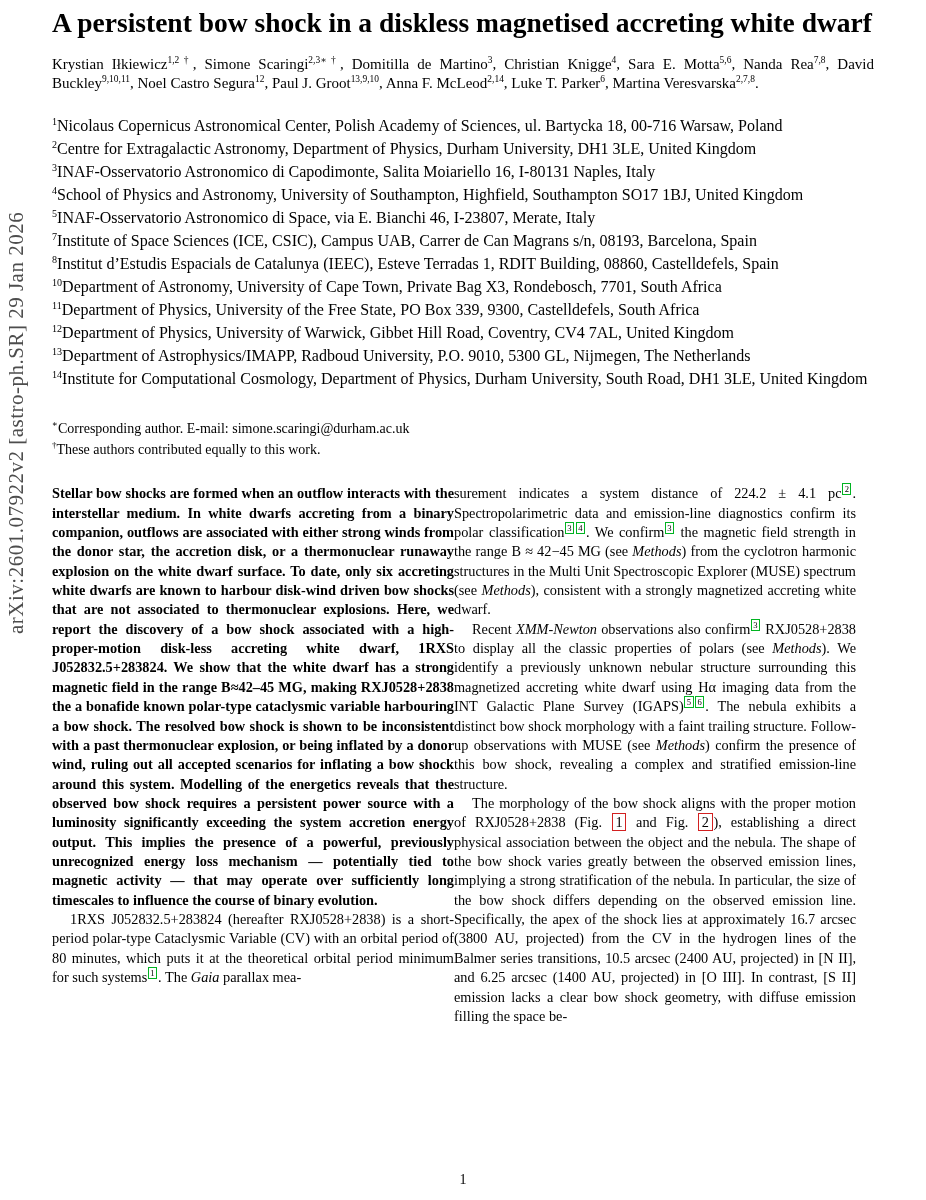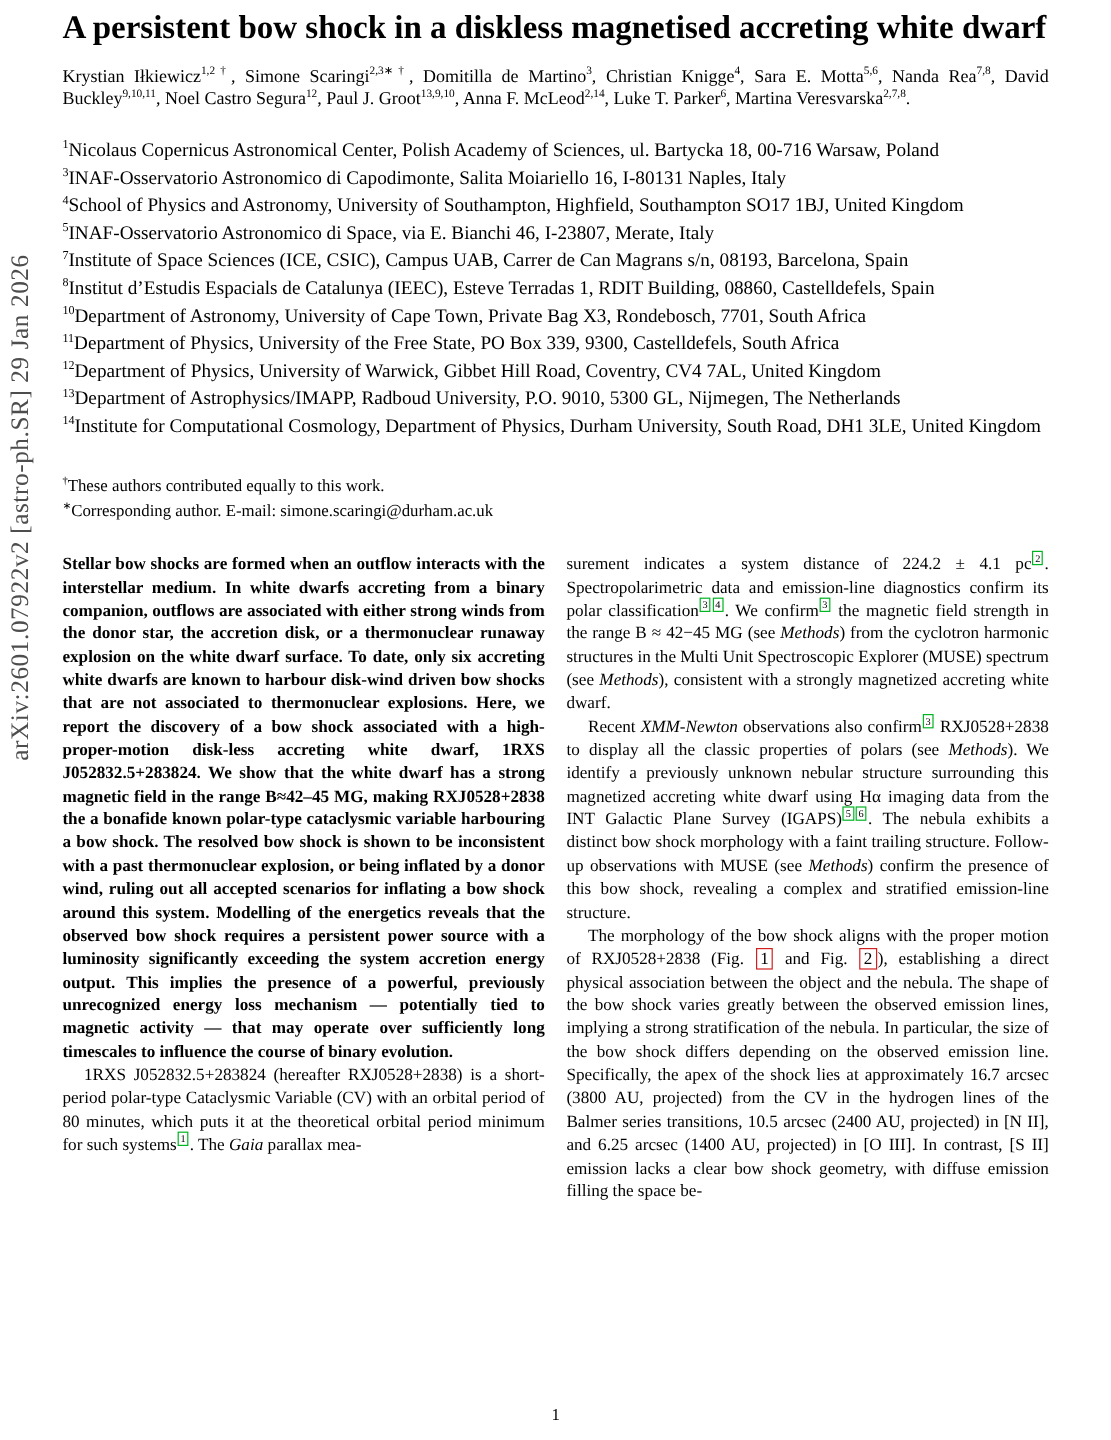--- a/index.html
+++ b/index.html
@@ -13,39 +13,39 @@
   .page { position:absolute; inset:0; }
 
   
   .arxiv-banner {
     position:absolute; left:4px; top:634px;
     transform:rotate(-90deg); transform-origin:0 0;
     white-space:nowrap;
     font-size:21px; color:#4d4d4d; letter-spacing:0.5px;
   }
 
-  .content { position:absolute; left:52px; top:6px; width:822px;font-family:Liberation Serif, serif; }
+  .content { position:absolute; left:52px; top:6px; width:822px; }
 
   .title {
     font-size:27.5px; font-weight:bold; line-height:1.23;
     margin-bottom:15px;
   }
 
   .authors {
     font-size:15px; line-height:1.3; text-align:justify;
     margin-bottom:20px;
   }
 
   .affiliations { font-size:16px; line-height:1.44; margin-bottom:28px; }
   .affil { }
   .notes { font-size:14px; line-height:1.5; margin-bottom:24px; }
 
   sup.sp { font-size:0.63em; vertical-align:super; line-height:0; }
 
-  .body-cols { display:flex; gap:18px; }
+  .body-cols { display:flex; }
   .col { width:402px; font-size:14.3px; line-height:1.355; text-align:justify; }
   .para { margin:0; }
   .para.abstract { font-weight:bold; }
   .para.indent { text-indent:18px; }
   .it { font-style:italic; }
 
   sup.cite {
     font-size:0.6em; vertical-align:super; line-height:0;
     border:1px solid #00b321; padding:0 1.5px; margin:0 1px 0 0.5px;
     color:#000; font-weight:normal;
@@ -67,35 +67,36 @@
   <div class="arxiv-banner">arXiv:2601.07922v2  [astro-ph.SR]  29 Jan 2026</div>
 
   <div class="content">
 
     <h1 class="title">A persistent bow shock in a diskless magnetised accreting white dwarf</h1>
 
     <p class="authors"><span>Krystian Iłkiewicz</span><sup class="sp">1,2†</sup><span>, Simone Scaringi</span><sup class="sp">2,3∗†</sup><span>, Domitilla de Martino</span><sup class="sp">3</sup><span>, Christian Knigge</span><sup class="sp">4</sup><span>, Sara E. Motta</span><sup class="sp">5,6</sup><span>, Nanda Rea</span><sup class="sp">7,8</sup><span>, David Buckley</span><sup class="sp">9,10,11</sup><span>, Noel Castro Segura</span><sup class="sp">12</sup><span>, Paul J. Groot</span><sup class="sp">13,9,10</sup><span>, Anna F. McLeod</span><sup class="sp">2,14</sup><span>, Luke T. Parker</span><sup class="sp">6</sup><span>, Martina Veresvarska</span><sup class="sp">2,7,8</sup><span>.</span></p>
 
     <div class="affiliations" id="affiliations">
         <div class="affil"><sup class="sp">1</sup><span>Nicolaus Copernicus Astronomical Center, Polish Academy of Sciences, ul. Bartycka 18, 00-716 Warsaw, Poland</span></div>
+        <div class="affil"><sup class="sp">2</sup><span>Centre for Extragalactic Astronomy, Department of Physics, Durham University, DH1 3LE, United Kingdom</span></div>
         <div class="affil"><sup class="sp">3</sup><span>INAF-Osservatorio Astronomico di Capodimonte, Salita Moiariello 16, I-80131 Naples, Italy</span></div>
         <div class="affil"><sup class="sp">4</sup><span>School of Physics and Astronomy, University of Southampton, Highfield, Southampton SO17 1BJ, United Kingdom</span></div>
         <div class="affil"><sup class="sp">5</sup><span>INAF-Osservatorio Astronomico di Space, via E. Bianchi 46, I-23807, Merate, Italy</span></div>
         <div class="affil"><sup class="sp">7</sup><span>Institute of Space Sciences (ICE, CSIC), Campus UAB, Carrer de Can Magrans s/n, 08193, Barcelona, Spain</span></div>
         <div class="affil"><sup class="sp">8</sup><span>Institut d’Estudis Espacials de Catalunya (IEEC), Esteve Terradas 1, RDIT Building, 08860, Castelldefels, Spain</span></div>
         <div class="affil"><sup class="sp">10</sup><span>Department of Astronomy, University of Cape Town, Private Bag X3, Rondebosch, 7701, South Africa</span></div>
         <div class="affil"><sup class="sp">11</sup><span>Department of Physics, University of the Free State, PO Box 339, 9300, Castelldefels, South Africa</span></div>
         <div class="affil"><sup class="sp">12</sup><span>Department of Physics, University of Warwick, Gibbet Hill Road, Coventry, CV4 7AL, United Kingdom</span></div>
         <div class="affil"><sup class="sp">13</sup><span>Department of Astrophysics/IMAPP, Radboud University, P.O. 9010, 5300 GL, Nijmegen, The Netherlands</span></div>
         <div class="affil"><sup class="sp">14</sup><span>Institute for Computational Cosmology, Department of Physics, Durham University, South Road, DH1 3LE, United Kingdom</span></div>
       </div>
 
     <div class="notes" id="notes">
+        <div class="note"><sup class="sp">∗</sup><span>Corresponding author. E-mail: simone.scaringi@durham.ac.uk</span></div>
         <div class="note"><sup class="sp">†</sup><span>These authors contributed equally to this work.</span></div>
-        <div class="note"><sup class="sp">∗</sup><span>Corresponding author. E-mail: simone.scaringi@durham.ac.uk</span></div>
       </div>
 
     <div class="body-cols">
       <div class="col" id="left-col">
           <p class="para abstract"><span>Stellar bow shocks are formed when an outflow interacts with the interstellar medium.  In white dwarfs accreting from a binary companion, outflows are associated with either strong winds from the donor star, the accretion disk, or a thermonuclear runaway explosion on the white dwarf surface. To date, only six accreting white dwarfs are known to harbour disk-wind driven bow shocks that are not associated to thermonuclear explosions.  Here, we report the discovery of a bow shock associated with a high-proper-motion disk-less accreting white dwarf, 1RXS J052832.5+283824. We show that the white dwarf has a strong magnetic field in the range B≈42–45 MG, making RXJ0528+2838 the a bonafide known polar-type cataclysmic variable harbouring a bow shock.  The resolved bow shock is shown to be inconsistent with a past thermonuclear explosion, or being inflated by a donor wind, ruling out all accepted scenarios for inflating a bow shock around this system. Modelling of the energetics reveals that the observed bow shock requires a persistent power source with a luminosity significantly exceeding the system accretion energy output. This implies the presence of a powerful, previously unrecognized energy loss mechanism — potentially tied to magnetic activity — that may operate over sufficiently long timescales to influence the course of binary evolution.</span></p>
           <p class="para indent"><span>1RXS J052832.5+283824 (hereafter RXJ0528+2838) is a short-period polar-type Cataclysmic Variable (CV) with an orbital period of 80 minutes, which puts it at the theoretical orbital period minimum for such systems</span><sup class="cite">1</sup><span>. The </span><span class="it">Gaia</span><span> parallax mea-</span></p>
         </div>
       <div class="col" id="right-col">
           <p class="para"><span>surement indicates a system distance of 224.2 ± 4.1 pc</span><sup class="cite">2</sup><span>. Spectropolarimetric data and emission-line diagnostics confirm its polar classification</span><sup class="cite">3</sup><sup class="cite">4</sup><span>. We confirm</span><sup class="cite">3</sup><span> the magnetic field strength in the range B ≈ 42−45 MG (see </span><span class="it">Methods</span><span>) from the cyclotron harmonic structures in the Multi Unit Spectroscopic Explorer (MUSE) spectrum (see </span><span class="it">Methods</span><span>), consistent with a strongly magnetized accreting white dwarf.</span></p>
           <p class="para indent"><span>Recent </span><span class="it">XMM-Newton</span><span> observations also confirm</span><sup class="cite">3</sup><span> RXJ0528+2838 to display all the classic properties of polars (see </span><span class="it">Methods</span><span>). We identify a previously unknown nebular structure surrounding this magnetized accreting white dwarf using Hα imaging data from the INT Galactic Plane Survey (IGAPS)</span><sup class="cite">5</sup><sup class="cite">6</sup><span>. The nebula exhibits a distinct bow shock morphology with a faint trailing structure. Follow-up observations with MUSE (see </span><span class="it">Methods</span><span>) confirm the presence of this bow shock, revealing a complex and stratified emission-line structure.</span></p>

